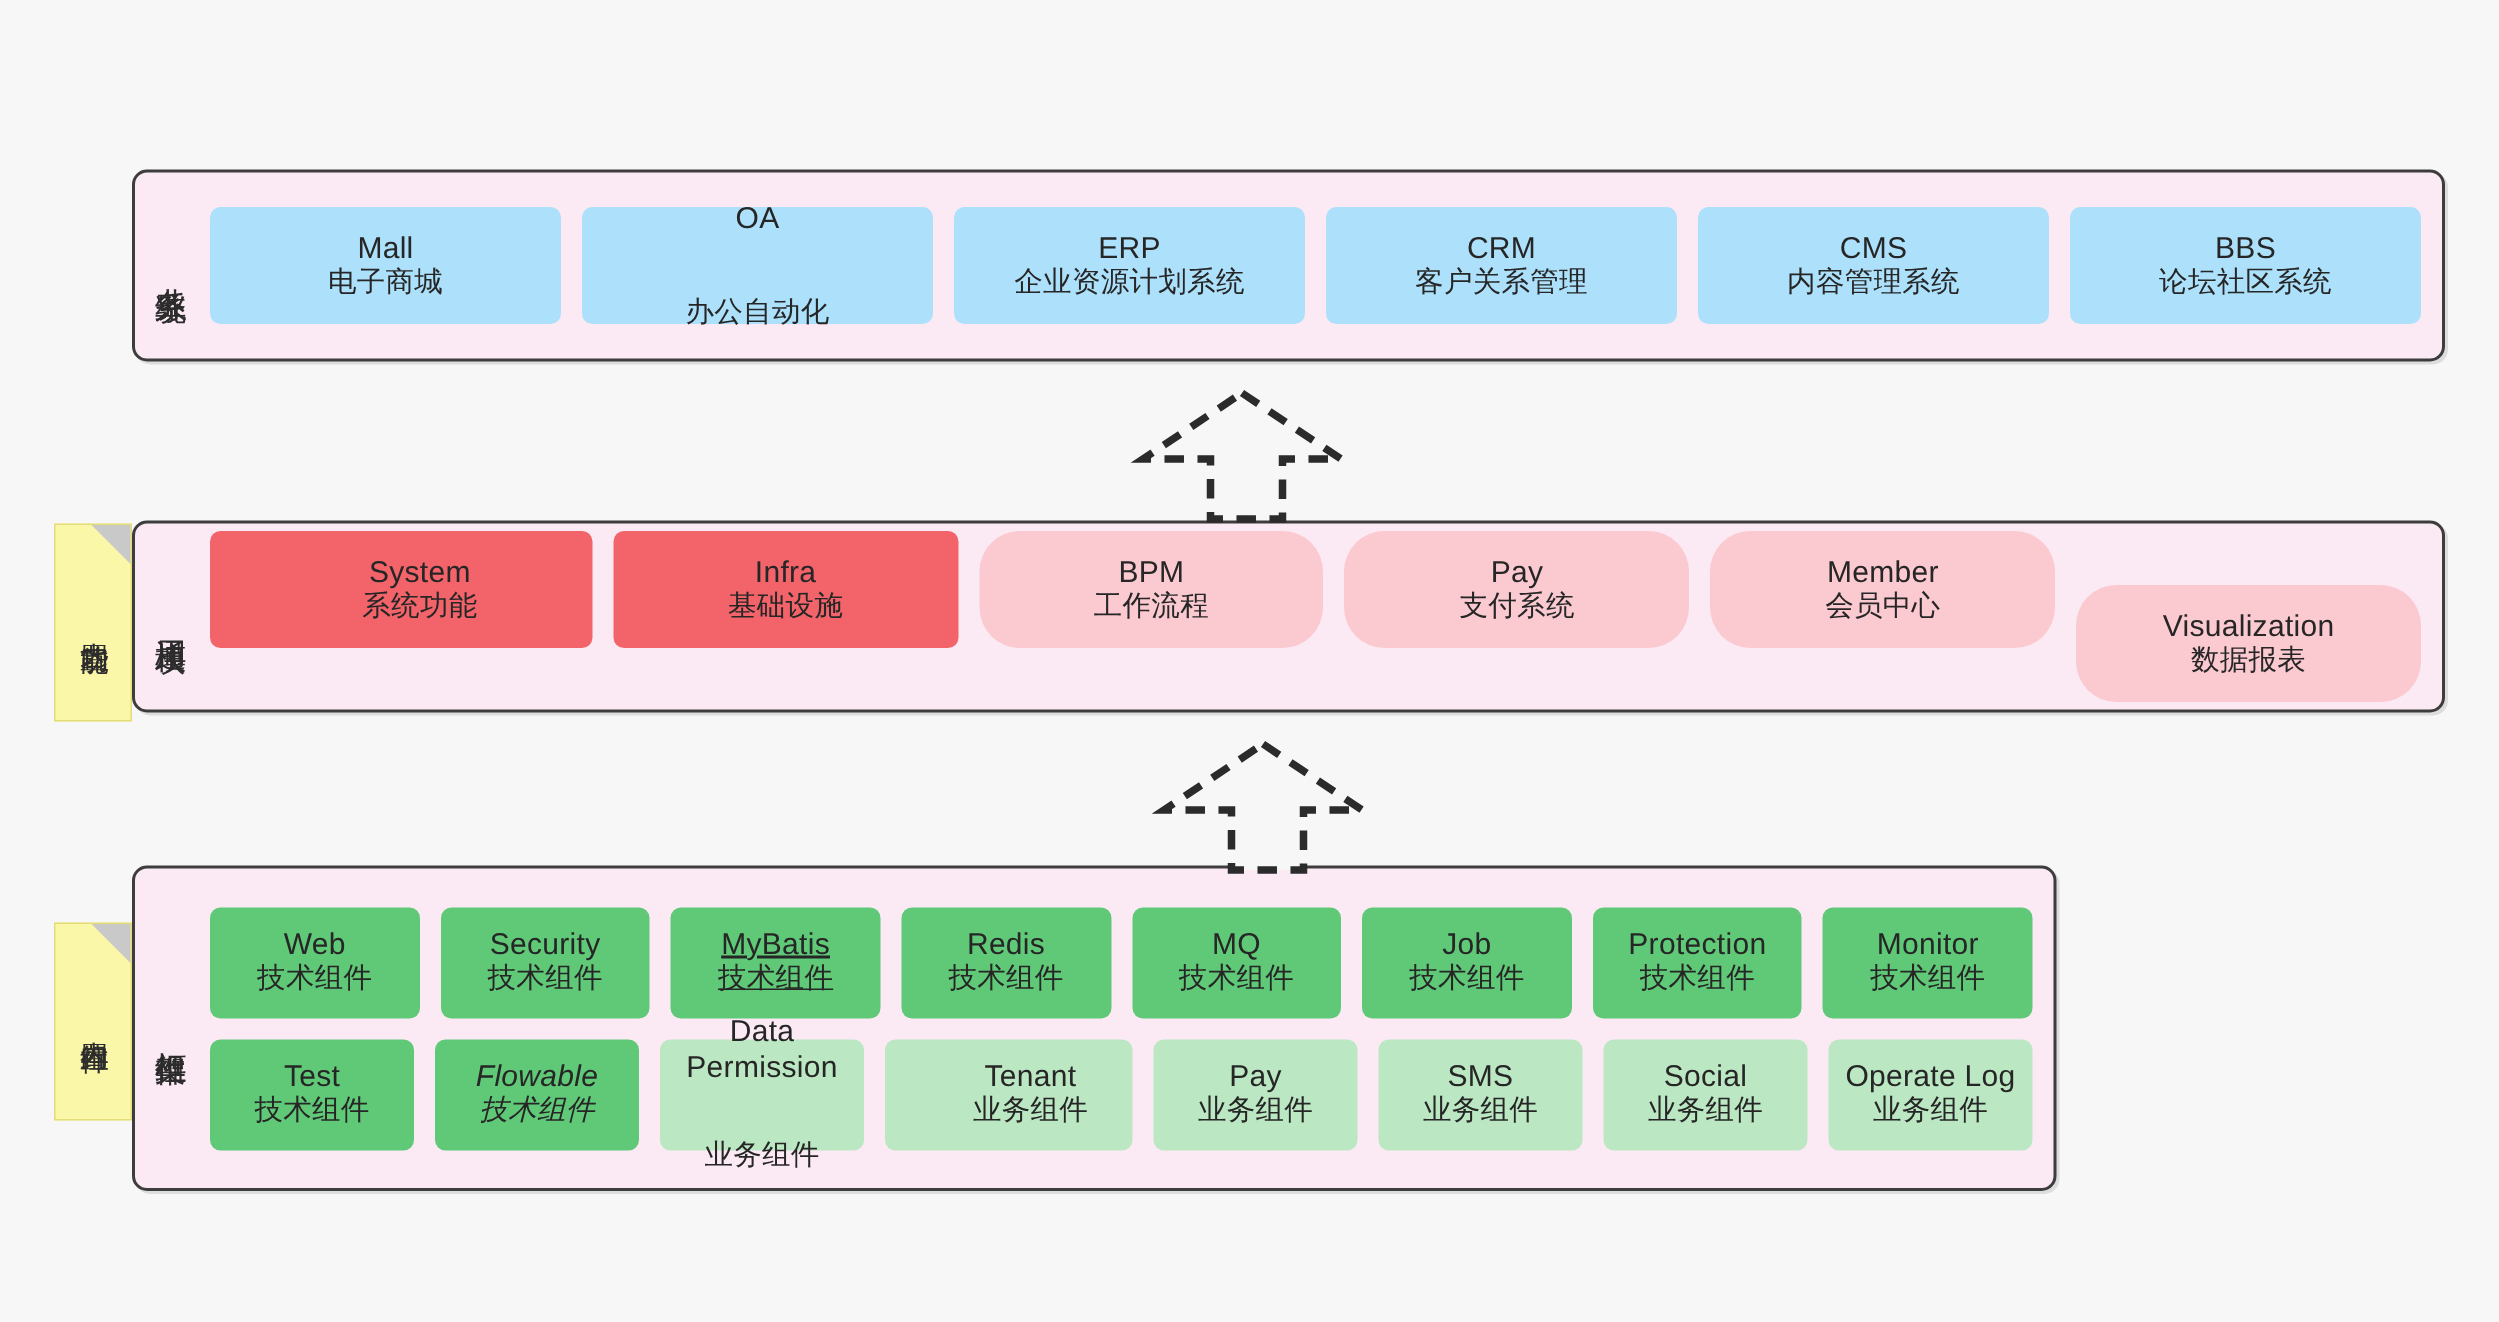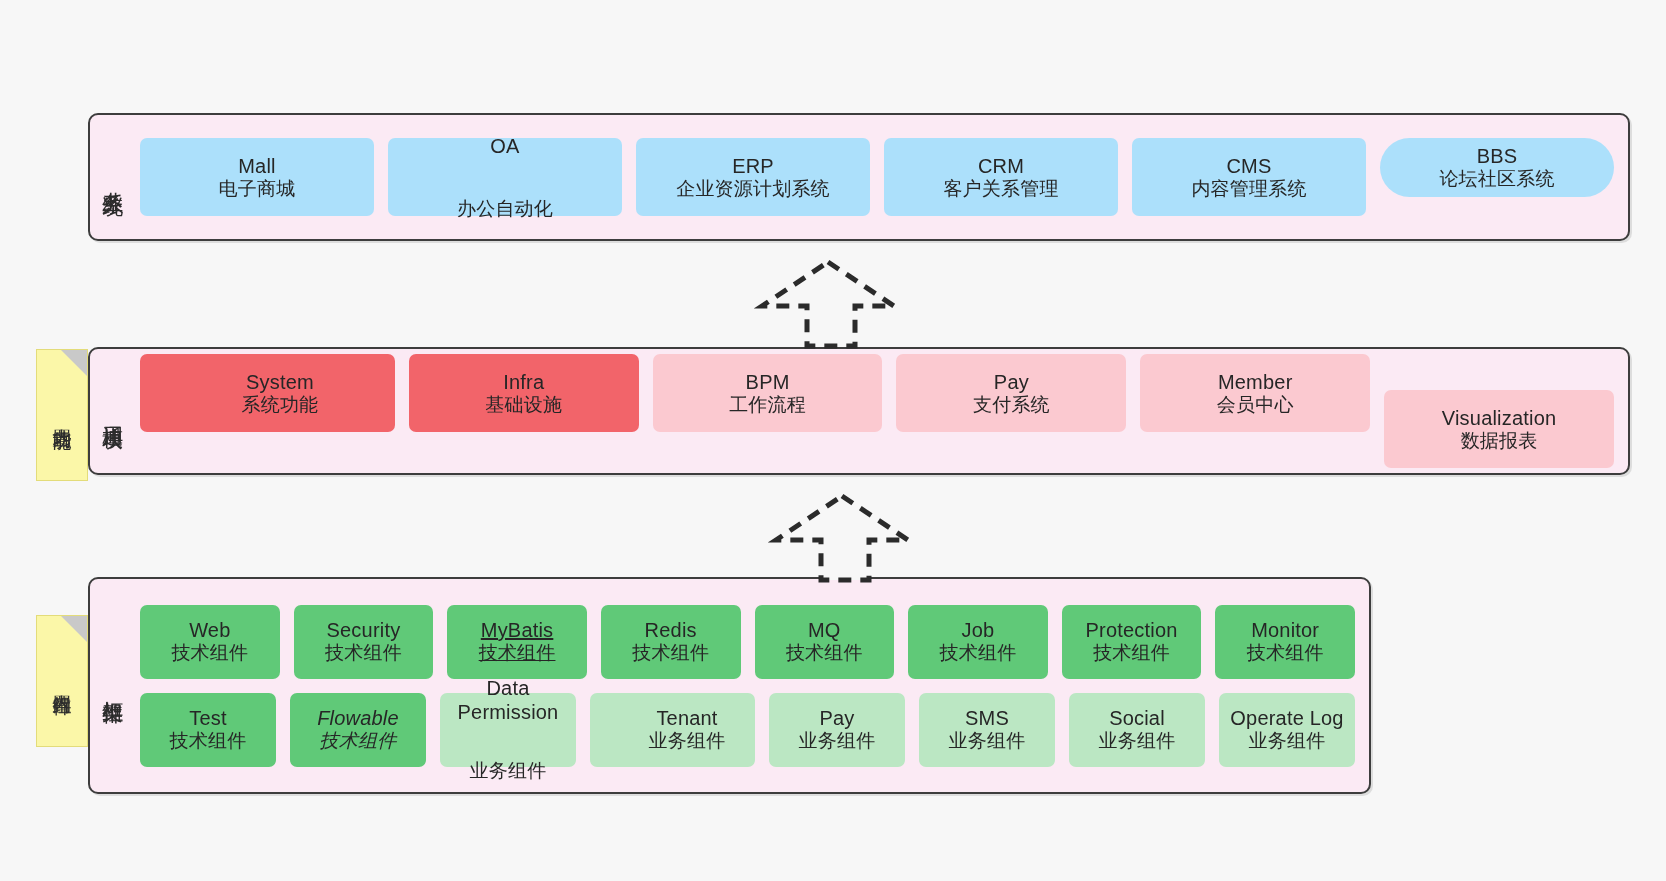--- a/index.html
+++ b/index.html
@@ -81,21 +81,21 @@
     font-size: 20px;
     letter-spacing: .2px;
   }
   .card .t2 {
     font-size: 19px;
     letter-spacing: .2px;
   }
 
   .c-blue        { background: #ace0fb; }
   .c-red         { background: #f2646a; }
-  .c-pink        { background: #fbc9d0; }
+  .c-pink        { background: #fbc9d0; border-radius: 27px; }
   .c-green       { background: #60c978; }
   .c-lightgreen  { background: #bbe7c3; }
 
   
   .note {
     position: absolute;
     background: #fbf7a8;
     border: 1px solid #e3dc7a;
     box-sizing: border-box;
     display: flex;
@@ -156,21 +156,21 @@
           <span class="t2">企业资源计划系统</span>
         </div>
         <div class="card c-blue" style="height:78px;">
           <span class="t1">CRM</span>
           <span class="t2">客户关系管理</span>
         </div>
         <div class="card c-blue" style="height:78px;">
           <span class="t1">CMS</span>
           <span class="t2">内容管理系统</span>
         </div>
-        <div class="card c-blue" style="height:59px;border-radius:30px;">
+        <div class="card c-blue" style="height:78px;">
           <span class="t1">BBS</span>
           <span class="t2">论坛社区系统</span>
         </div>
       </div>
     </div>
   </div>
 
   <div class="gen-arrow" style="left:758px; top:258px; width:140px; height:92px;">
     <svg width="140" height="92" viewBox="0 0 140 92" fill="none">
       <path d="M70 4 L136 48 L97 48 L97 88 L49 88 L49 48 L4 48 Z" stroke="#2b2b2b" stroke-width="5" stroke-dasharray="13 9" stroke-linejoin="miter" fill="#f7f7f7"></path>

